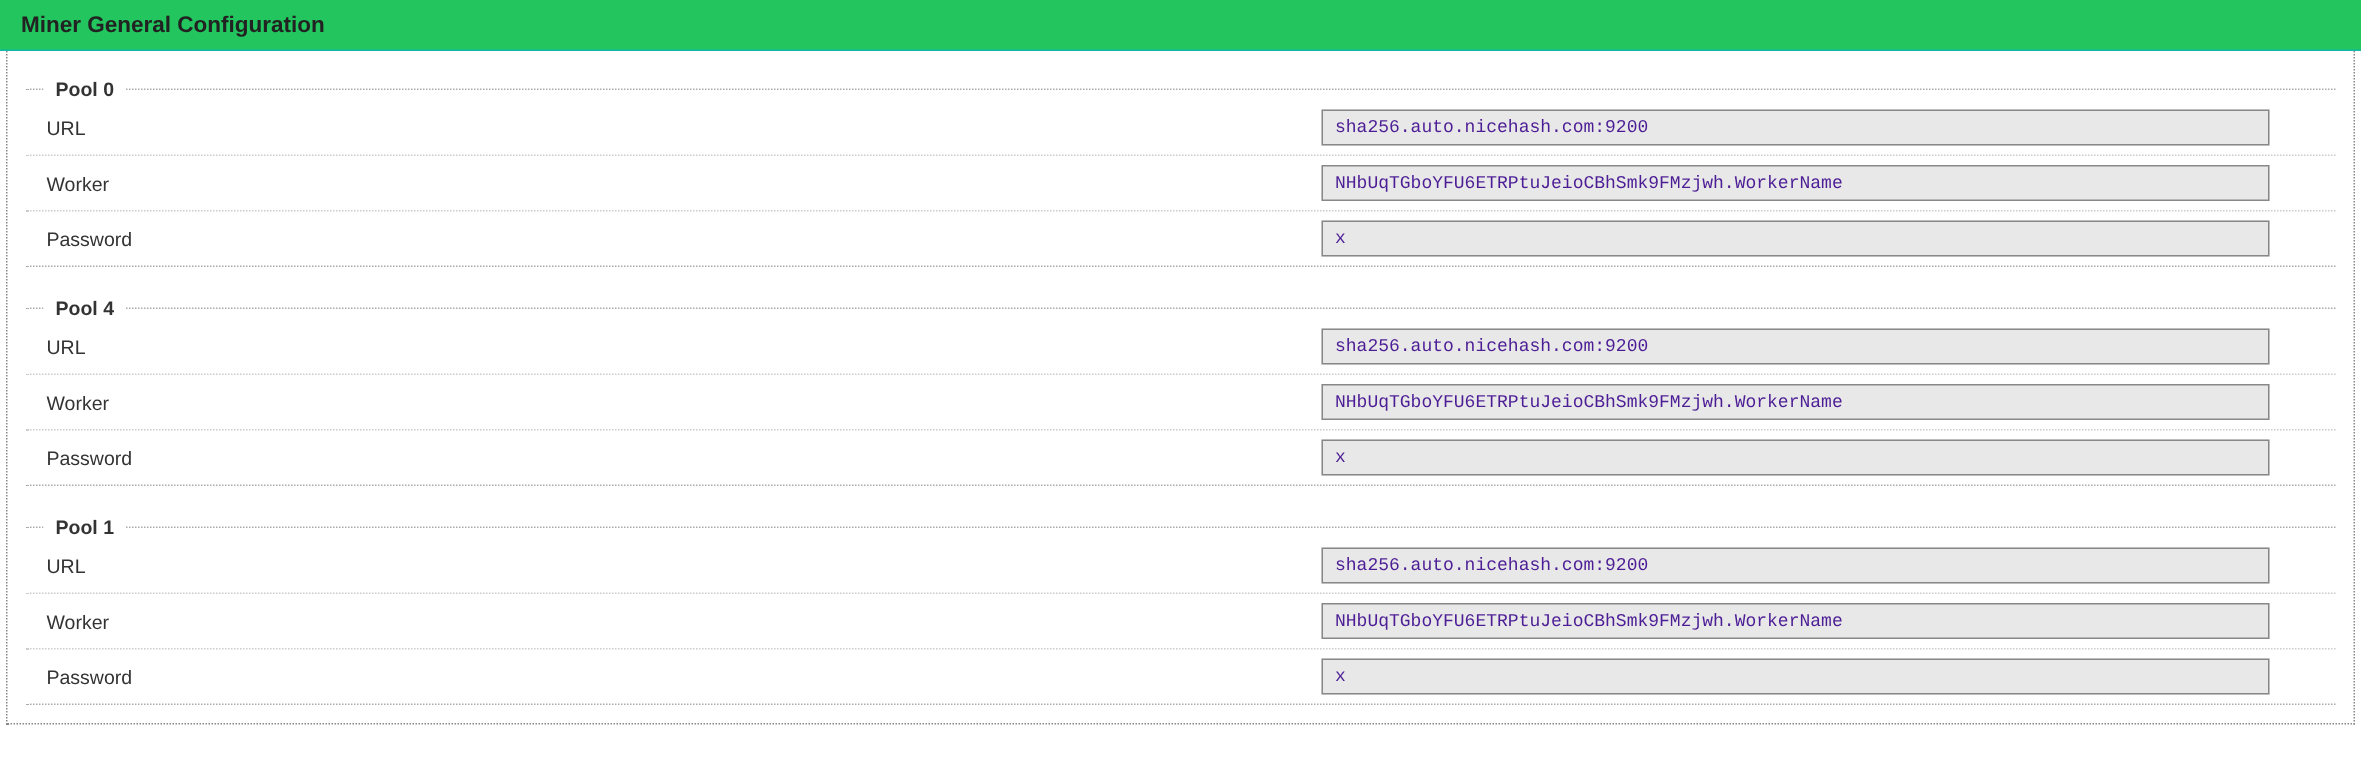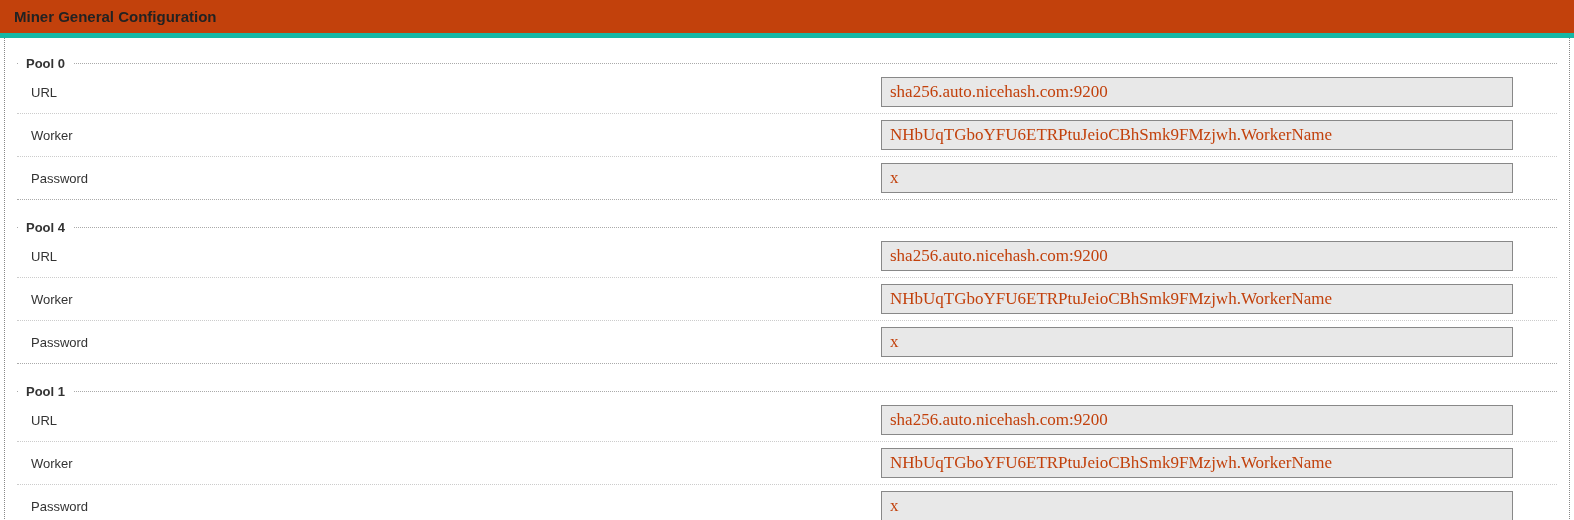--- a/index.html
+++ b/index.html
@@ -8,26 +8,26 @@
       padding: 0;
     }
     body {
       font-family: Verdana, Geneva, sans-serif;
       font-size: 13px;
       color: #333;
       background: #fff;
       width: 1574px;
     }
     .header {
-      background: #c2410c;
+      background: #22c55e;
       padding: 8px 14px;
       font-weight: bold;
       font-size: 15px;
       color: #222;
-      border-bottom: 5px solid #14b8a6;
+      border-bottom: 1px solid #14b8a6;
     }
     .container {
       border: 1px dotted #888;
       border-top: none;
       margin: 0 4px 4px 4px;
       padding: 18px 12px 12px 12px;
     }
     fieldset.pool {
       border: 1px dotted #aaa;
       border-left: none;
@@ -37,21 +37,21 @@
       position: relative;
     }
     fieldset.pool:last-child {
       margin-bottom: 0;
     }
     legend {
       font-weight: bold;
       font-size: 13px;
       color: #333;
       padding: 0 8px;
-      margin-left: 1px;
+      margin-left: 12px;
       background: #fff;
     }
     .row {
       display: flex;
       align-items: center;
       border-bottom: 1px dotted #ccc;
       padding: 6px 10px 6px 14px;
       justify-content: flex-end;
     }
     .row:last-child {
@@ -62,25 +62,25 @@
       font-size: 13px;
       color: #333;
     }
     .input-wrap {
       flex: 1;
     }
     input[type="text"] {
       width: 100%;
       max-width: 632px;
       padding: 4px 8px;
-      font-family: Liberation Serif, serif;
-      font-size: 17px;
+      font-family: Liberation Mono, monospace;
+      font-size: 12px;
       background: #e8e8e8;
       border: 1px solid #888;
-      color: #c2410c;
+      color: #4c1d95;
     }
   </style>
 </head>
 <body>
 
 <div class="header">
   <span>Miner General Configuration</span>
 </div>
 
 <div class="container">

